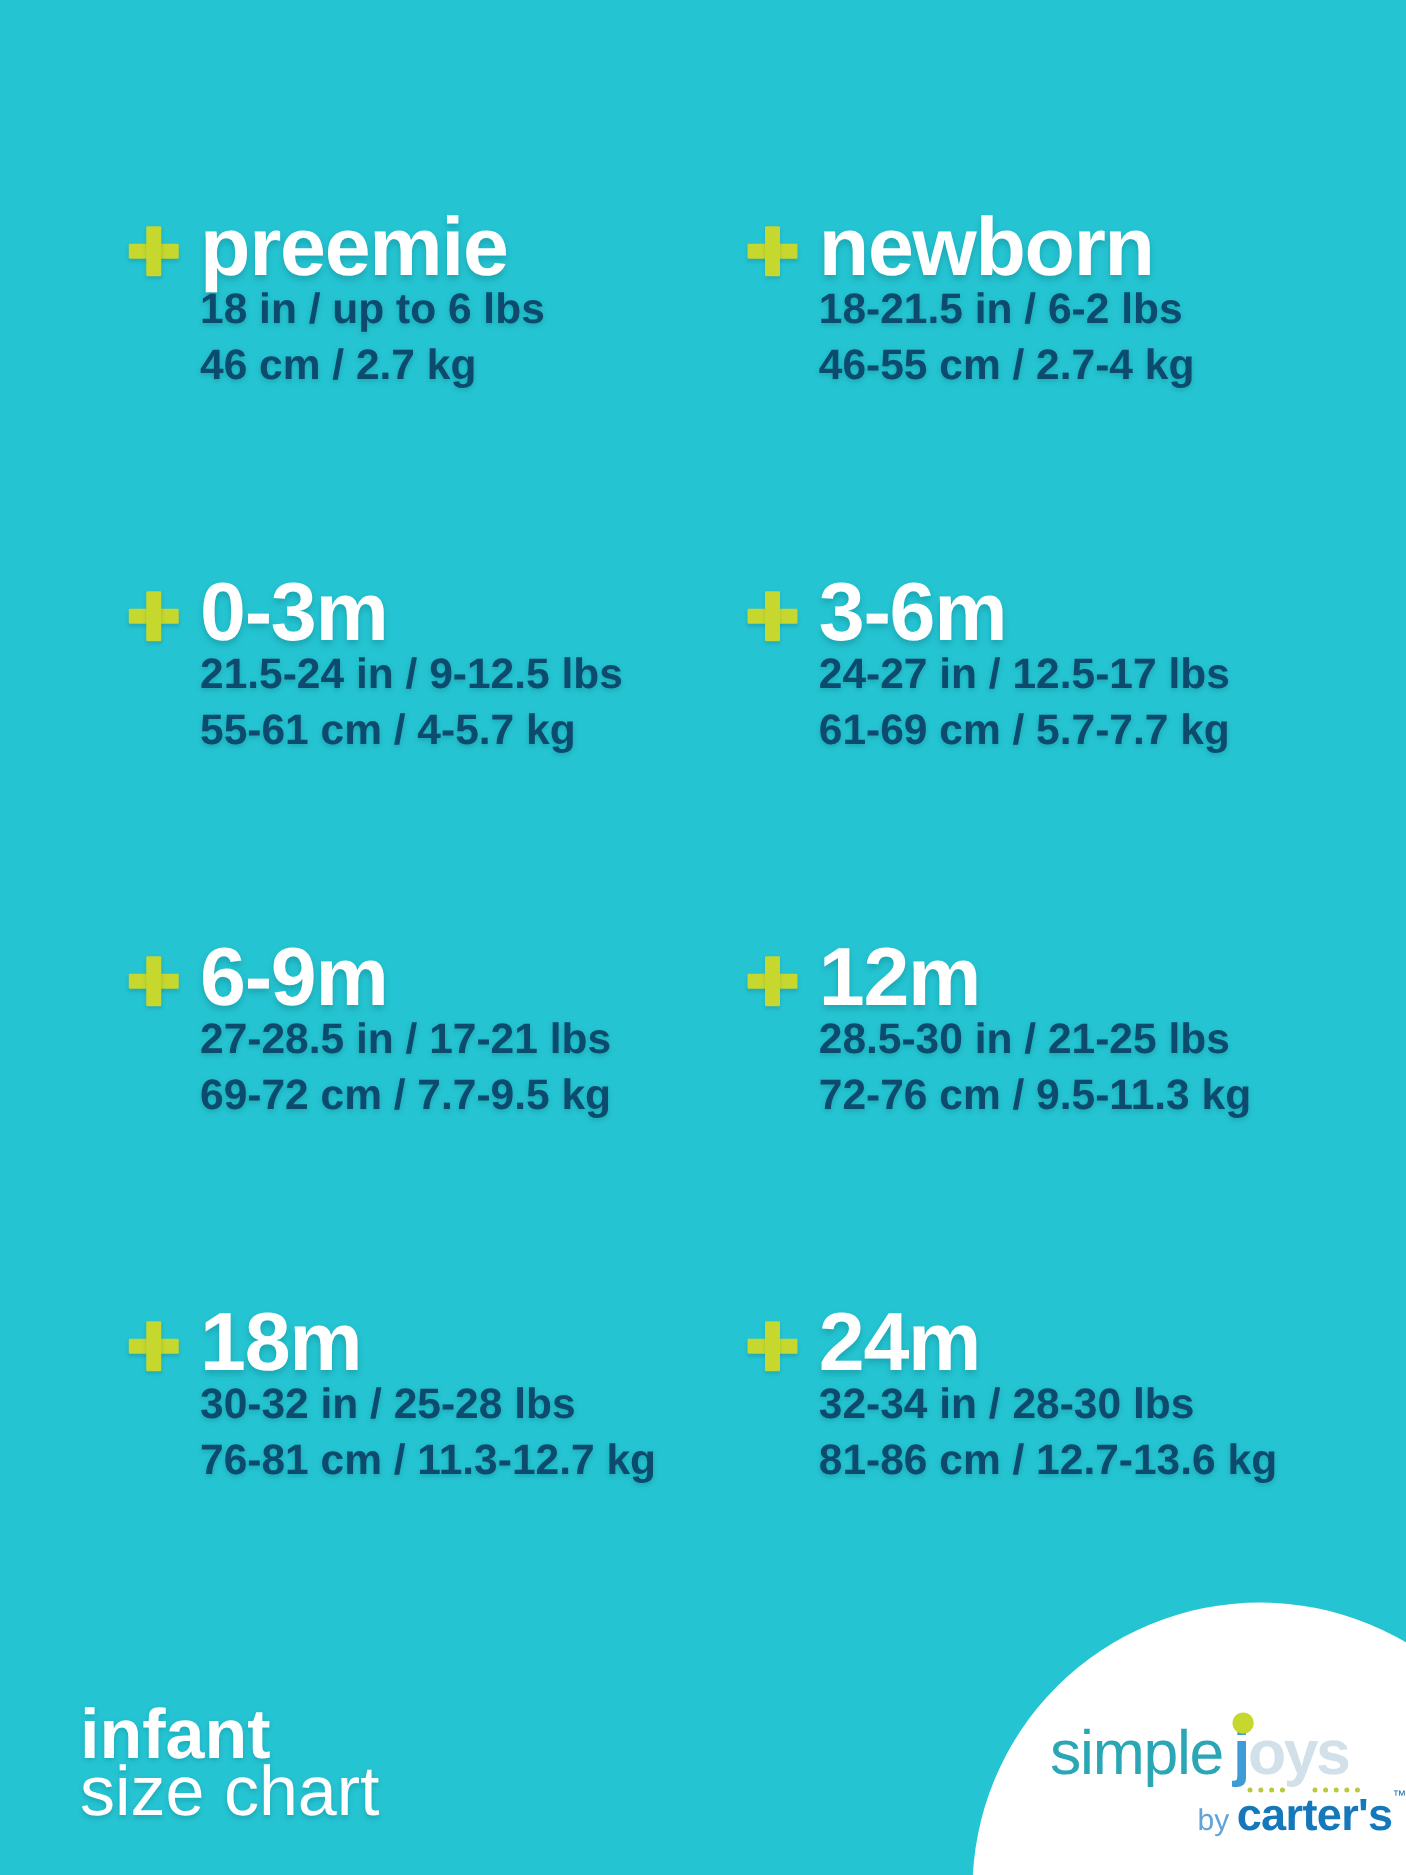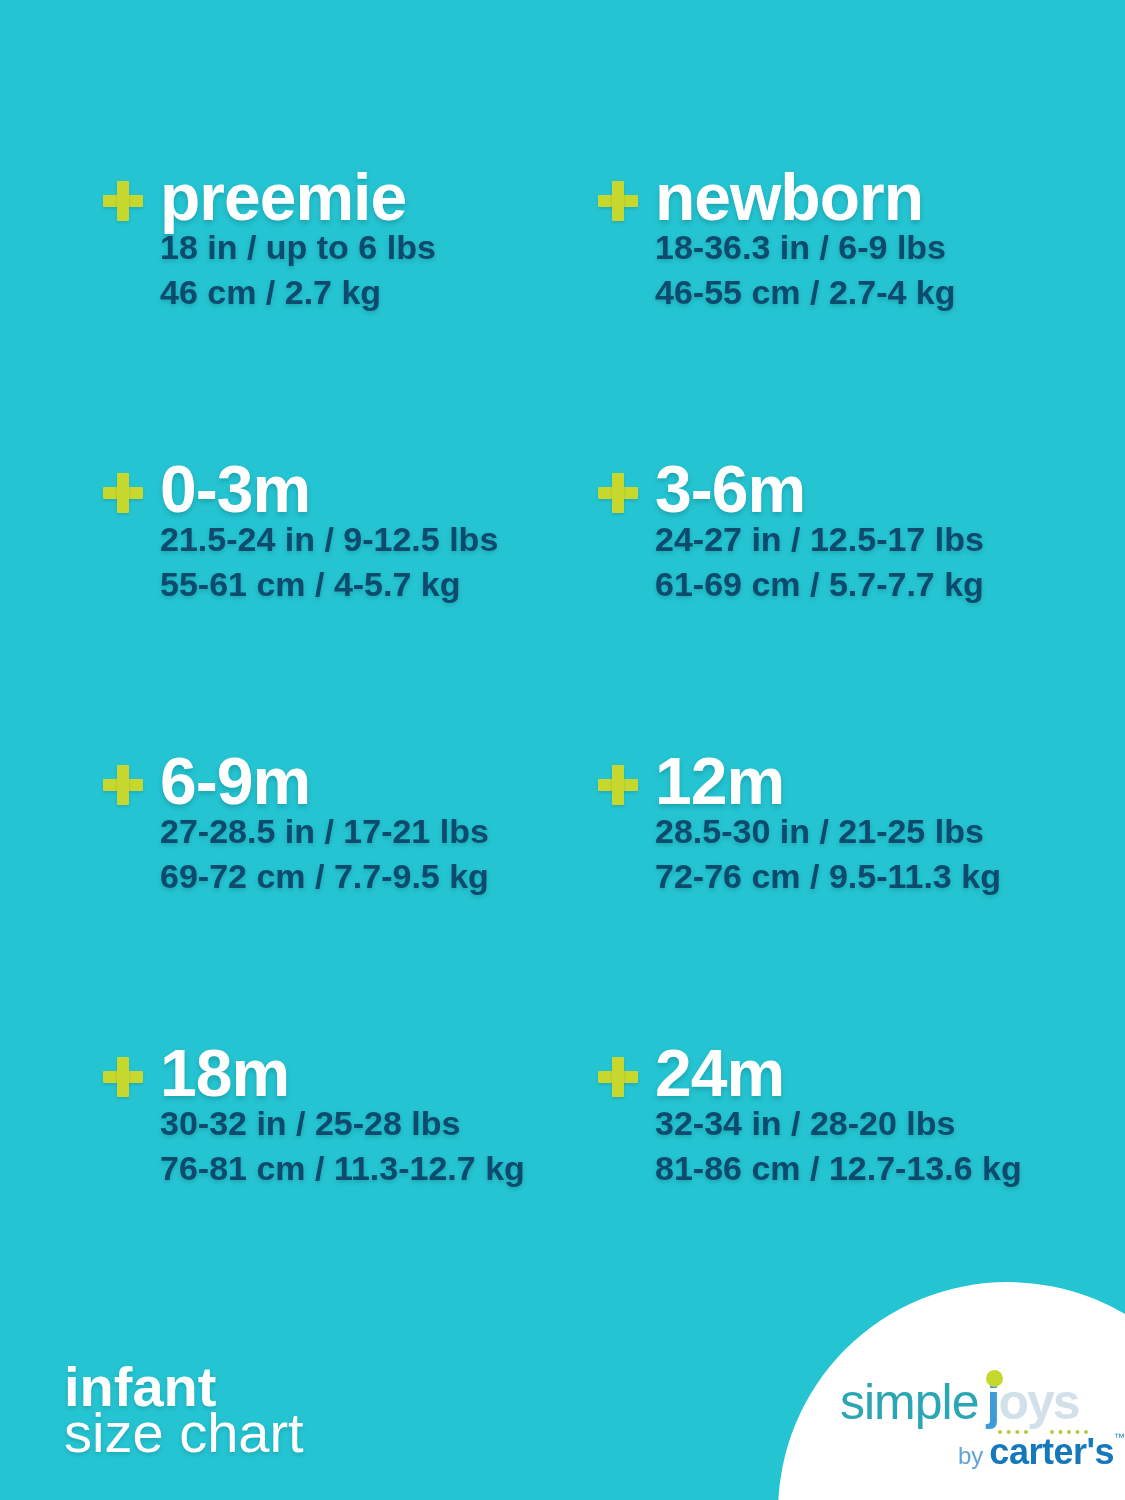--- a/index.html
+++ b/index.html
@@ -100,21 +100,21 @@
       <div class="size-details">
         <div>18 in / up to 6 lbs</div>
         <div>46 cm / 2.7 kg</div>
       </div>
     </section>
 
     <section class="entry">
       <span class="plus"></span>
       <h2 class="size-name">newborn</h2>
       <div class="size-details">
-        <div>18-36.3 in / 6-9 lbs</div>
+        <div>18-21.5 in / 6-2 lbs</div>
         <div>46-55 cm / 2.7-4 kg</div>
       </div>
     </section>
 
     <section class="entry">
       <span class="plus"></span>
       <h2 class="size-name">0-3m</h2>
       <div class="size-details">
         <div>21.5-24 in / 9-12.5 lbs</div>
         <div>55-61 cm / 4-5.7 kg</div>
@@ -154,21 +154,21 @@
       <div class="size-details">
         <div>30-32 in / 25-28 lbs</div>
         <div>76-81 cm / 11.3-12.7 kg</div>
       </div>
     </section>
 
     <section class="entry">
       <span class="plus"></span>
       <h2 class="size-name">24m</h2>
       <div class="size-details">
-        <div>32-34 in / 28-20 lbs</div>
+        <div>32-34 in / 28-30 lbs</div>
         <div>81-86 cm / 12.7-13.6 kg</div>
       </div>
     </section>
 
   </main>
 
   <div class="footer">
     <div class="footer-category">infant</div>
     <div class="footer-label">size chart</div>
   </div>

